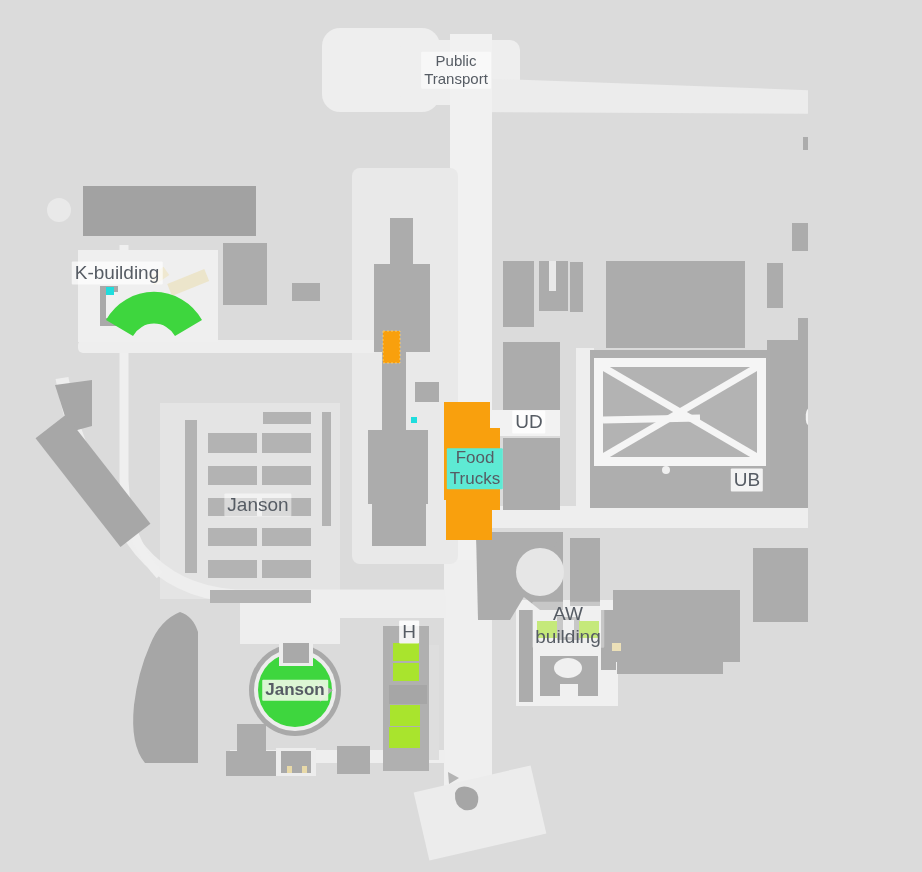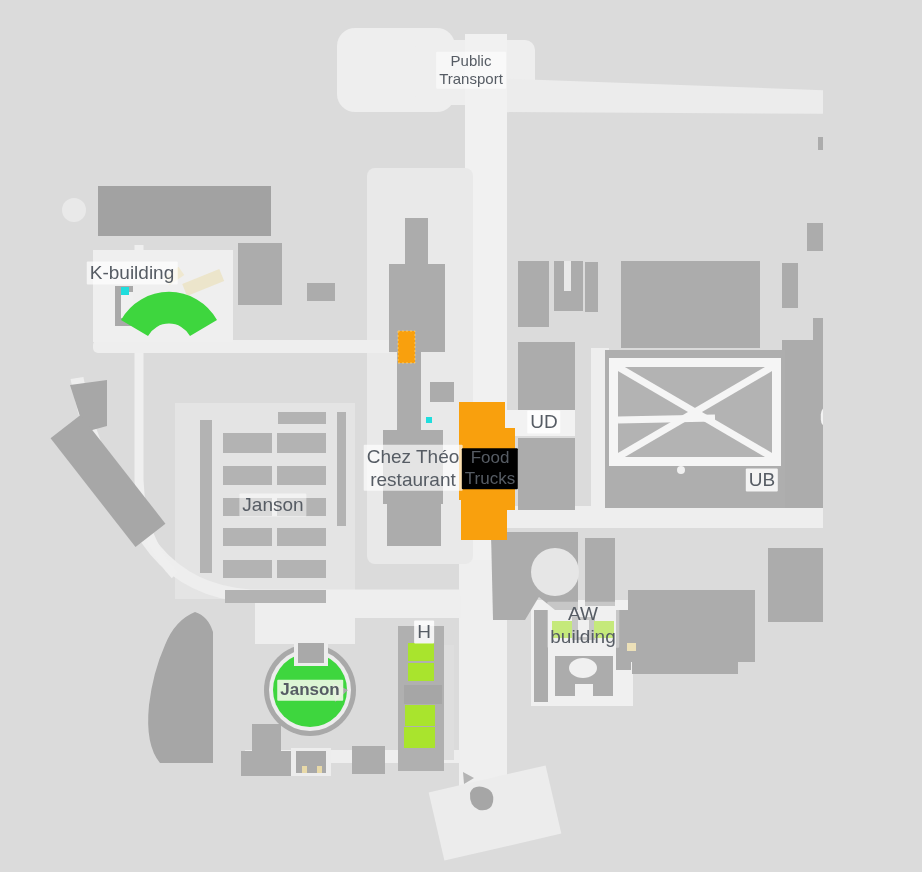--- a/index.html
+++ b/index.html
@@ -1,25 +1,25 @@
 <!DOCTYPE html>
 <html><head>
 <meta charset="utf-8">
 <style>
   html,body{margin:0;padding:0;background:#dbdbdb;}
   .map{position:relative;width:808px;height:872px;background:#dbdbdb;overflow:hidden;
-       font-family:"Liberation Sans", sans-serif;margin-left:15px;}
+       font-family:"Liberation Sans", sans-serif;}
   .map svg{position:absolute;left:0;top:0;}
   .lbl{position:absolute;transform:translate(-50%,-50%);
        color:#565c64;font-size:19px;line-height:1.22;text-align:center;
        white-space:pre-line;background:rgba(255,255,255,0.68);
        padding:0 3px;border-radius:1px;pointer-events:auto;}
   .lbl.small{font-size:15px;}
   .lbl.big{font-size:17px;}
-  .lbl.cream{background:#000000;}
+  .lbl.cream{background:#5eead4;}
   .lbl.greenish{background:rgba(237,250,228,0.9);}
   .lbl.boxed{background:rgba(255,255,255,0.85);}
 </style>
 </head>
 <body>
 
 <div class="map">
   <svg width="922" height="872" viewBox="0 0 922 872">
 
     <g>
@@ -169,22 +169,20 @@
       <rect x="537" y="621" width="20" height="17" fill="#a9e42d"></rect>
       <rect x="579" y="621" width="20" height="17" fill="#a9e42d"></rect>
       <rect x="106" y="287" width="8" height="8" fill="#1fdddd"></rect>
       <rect x="411" y="417" width="6" height="6" fill="#1fdddd"></rect>
     </g>
   </svg>
 
   <div class="lbl small" style="left:456px;top:70px;background:rgba(255,255,255,0.55);">Public
 Transport</div>
   <div class="lbl" style="left:117px;top:273px;">K-building</div>
-  <div class="lbl" style="left:398px;top:468px;">Chez Théo
-restaurant</div>
   <div class="lbl big cream" style="left:475px;top:469px;">Food
 Trucks</div>
   <div class="lbl boxed" style="left:529px;top:422px;">UD</div>
   <div class="lbl boxed" style="left:822px;top:417px;border-radius:9px;">UA</div>
   <div class="lbl boxed" style="left:747px;top:480px;">UB</div>
   <div class="lbl" style="left:258px;top:505px;background:rgba(255,255,255,0.5);">Janson</div>
   <div class="lbl big greenish" style="left:295px;top:690px;font-weight:bold;">Janson</div>
   <div class="lbl boxed" style="left:409px;top:632px;">H</div>
   <div class="lbl" style="left:568px;top:625px;background:rgba(240,240,240,0.4);">AW
 building</div>

